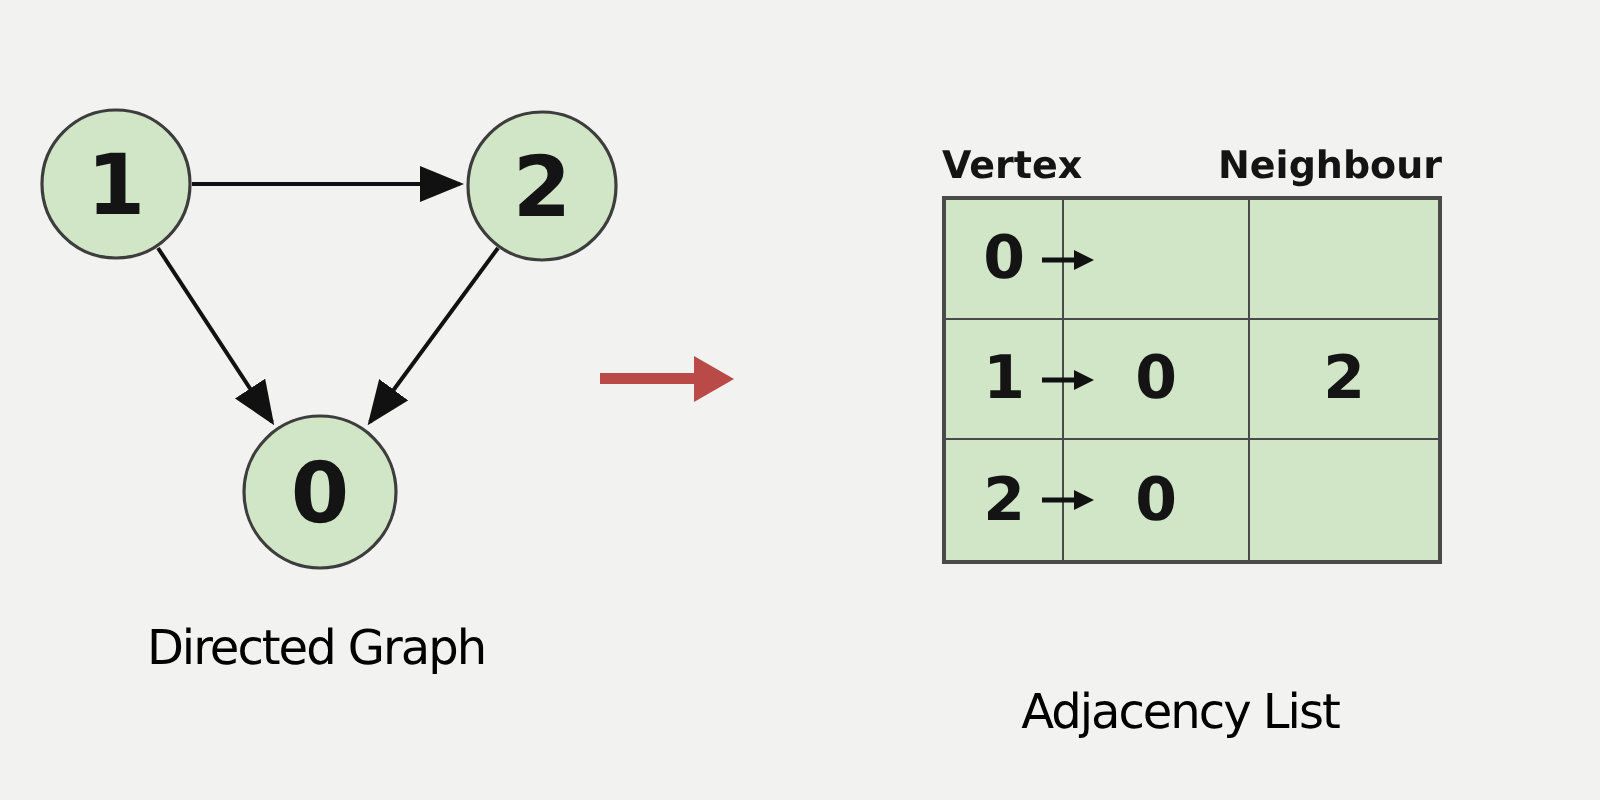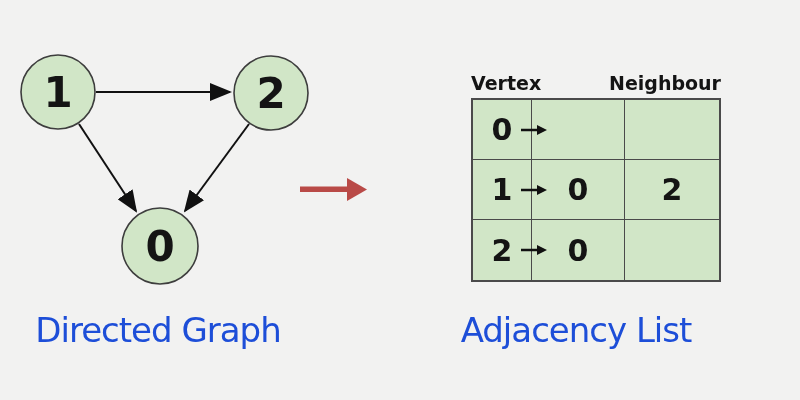--- a/index.html
+++ b/index.html
@@ -18,28 +18,28 @@
   .layer-svg {
     position: absolute;
     left: 0;
     top: 0;
   }
   .caption {
     position: absolute;
     top: 310px;
     width: 260px;
     text-align: center;
-    font-size: 34px;
+    font-size: 24px;
     font-weight: normal;
-    color: #1d4ed8;
+    color: #000000;
     letter-spacing: -1px;
     white-space: nowrap;
   }
   .caption-left  { left: 28px; }
-  .caption-right { left: 446px; }
+  .caption-right { left: 460px; margin-top: 32px; }
 
   .col-header {
     position: absolute;
     top: 72px;
     text-align: center;
     font-size: 19px;
     font-weight: bold;
     color: #141414;
     white-space: nowrap;
   }

